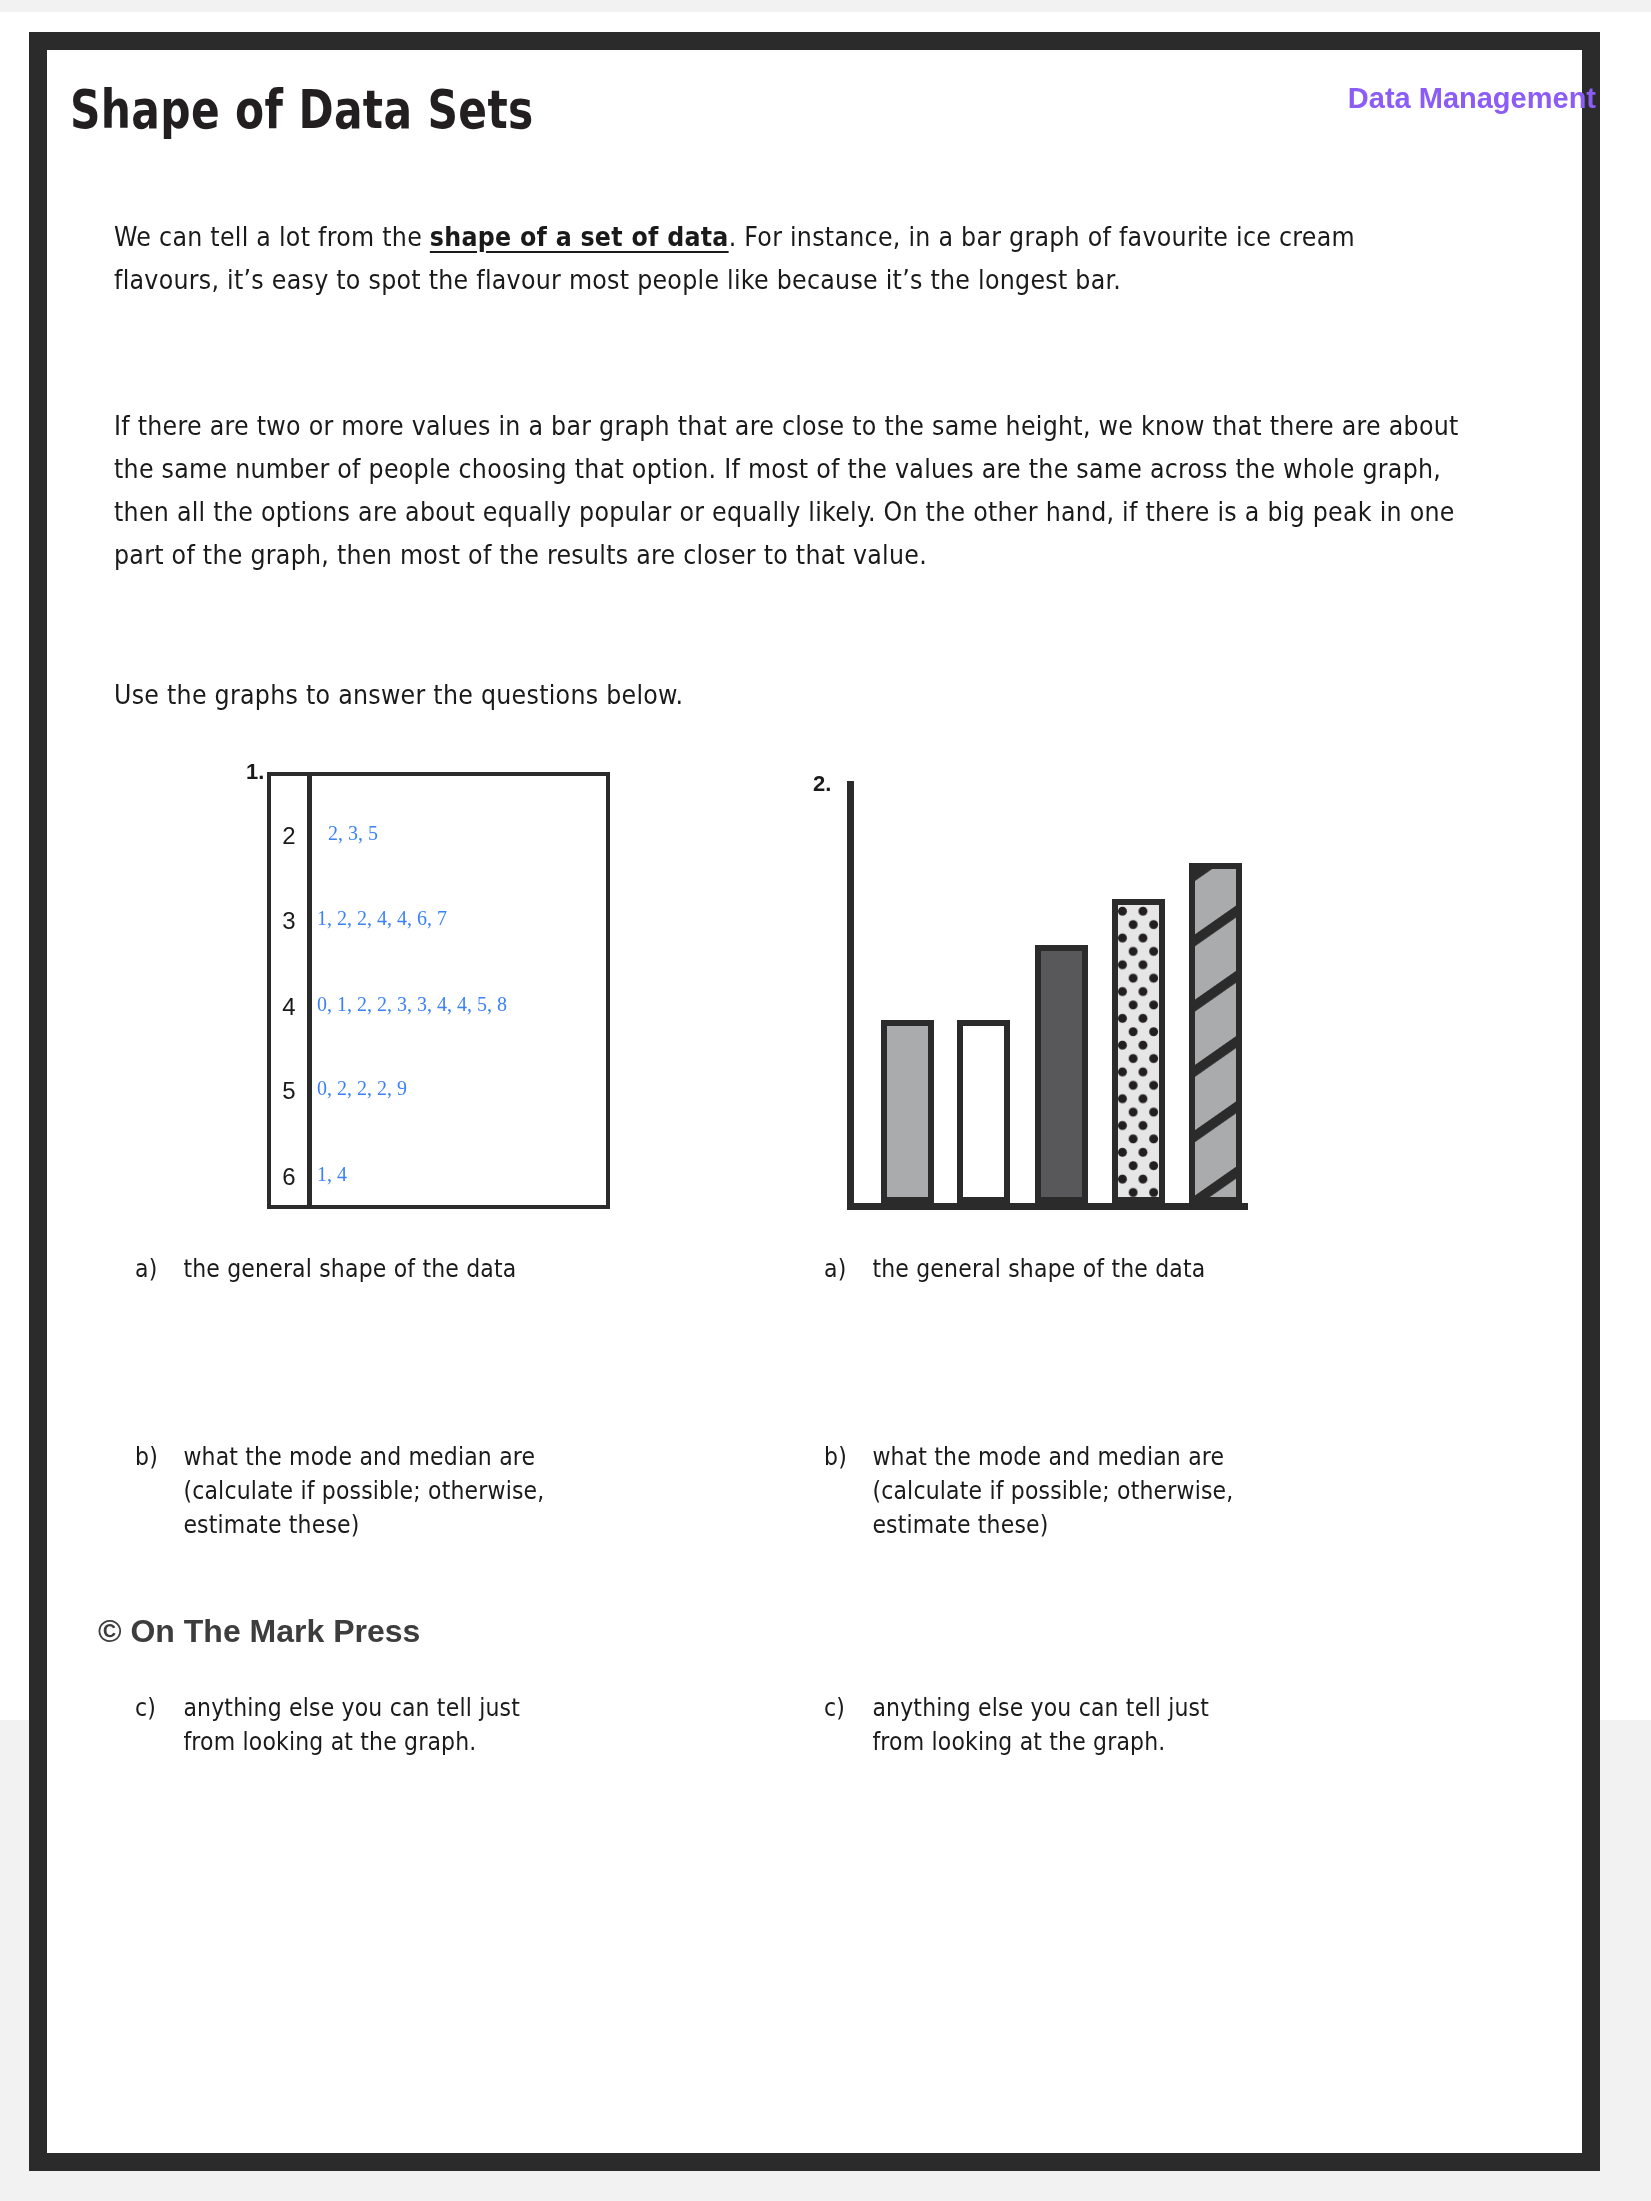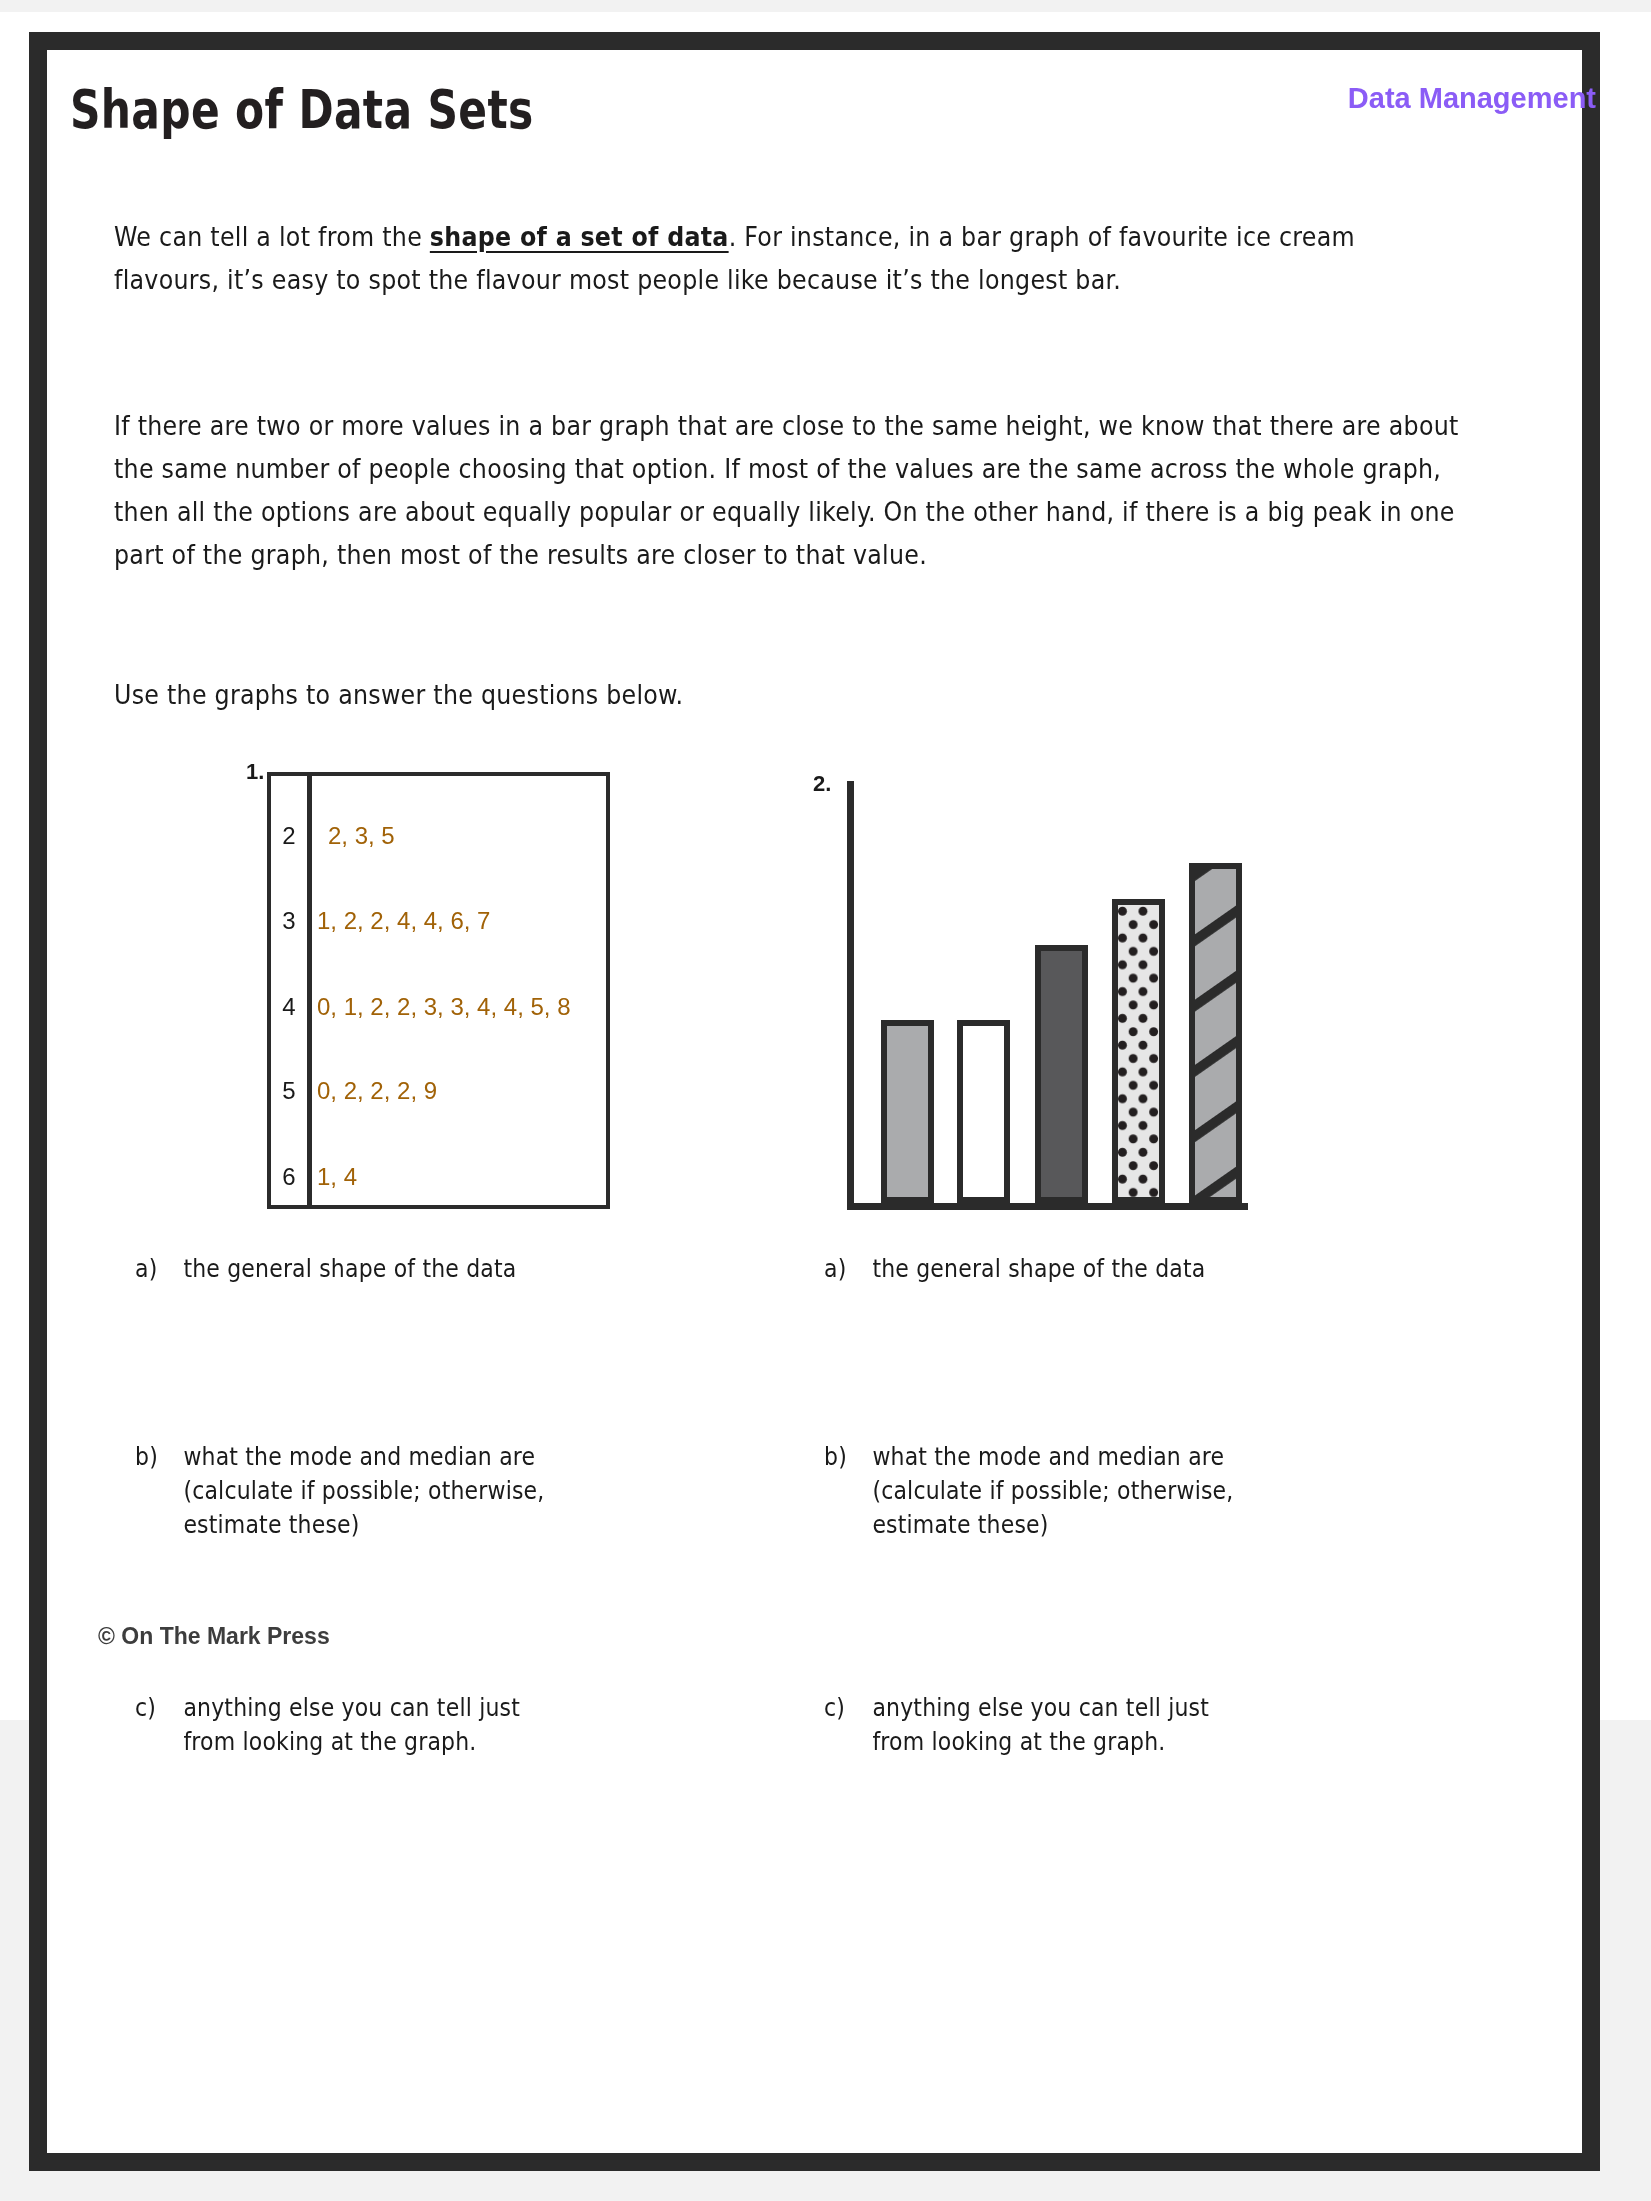--- a/index.html
+++ b/index.html
@@ -86,22 +86,22 @@
   .sl-row{
     position:absolute;left:0;width:100%;height:0;
   }
   .sl-stem{
     position:absolute;width:36px;text-align:center;
     font-family:"Liberation Sans",sans-serif;
     font-size:24px;color:#1a1a1a;
   }
   .sl-leaf{
     position:absolute;left:46px;
-    font-family:Liberation Sans, sans-serif;
-    font-size:24px;color:#a16207;white-space:nowrap;
+    font-family:Liberation Serif, serif;
+    font-size:20px;color:#3b82f6;white-space:nowrap;
   }
 
   
   .bc-num{
     position:absolute;left:813px;top:759px;
     font-family:"Liberation Sans",sans-serif;
     font-weight:bold;font-size:22px;color:#1a1a1a;
   }
   .barchart{
     position:absolute;left:847px;top:768px;
@@ -137,21 +137,21 @@
   }
   .q .txt{
     position:absolute;left:55px;top:0;width:677px;
   }
 
   
   .footer{
     position:absolute;left:98px;bottom:70px;
     font-family:"Liberation Sans",sans-serif;
     font-weight:bold;
-    font-size:23px;
+    font-size:32px;
     color:#3d3d3d;
     white-space:nowrap;
   }
 </style>
 </head>
 <body>
 
 <div class="page">
   <div class="frame"></div>
 

